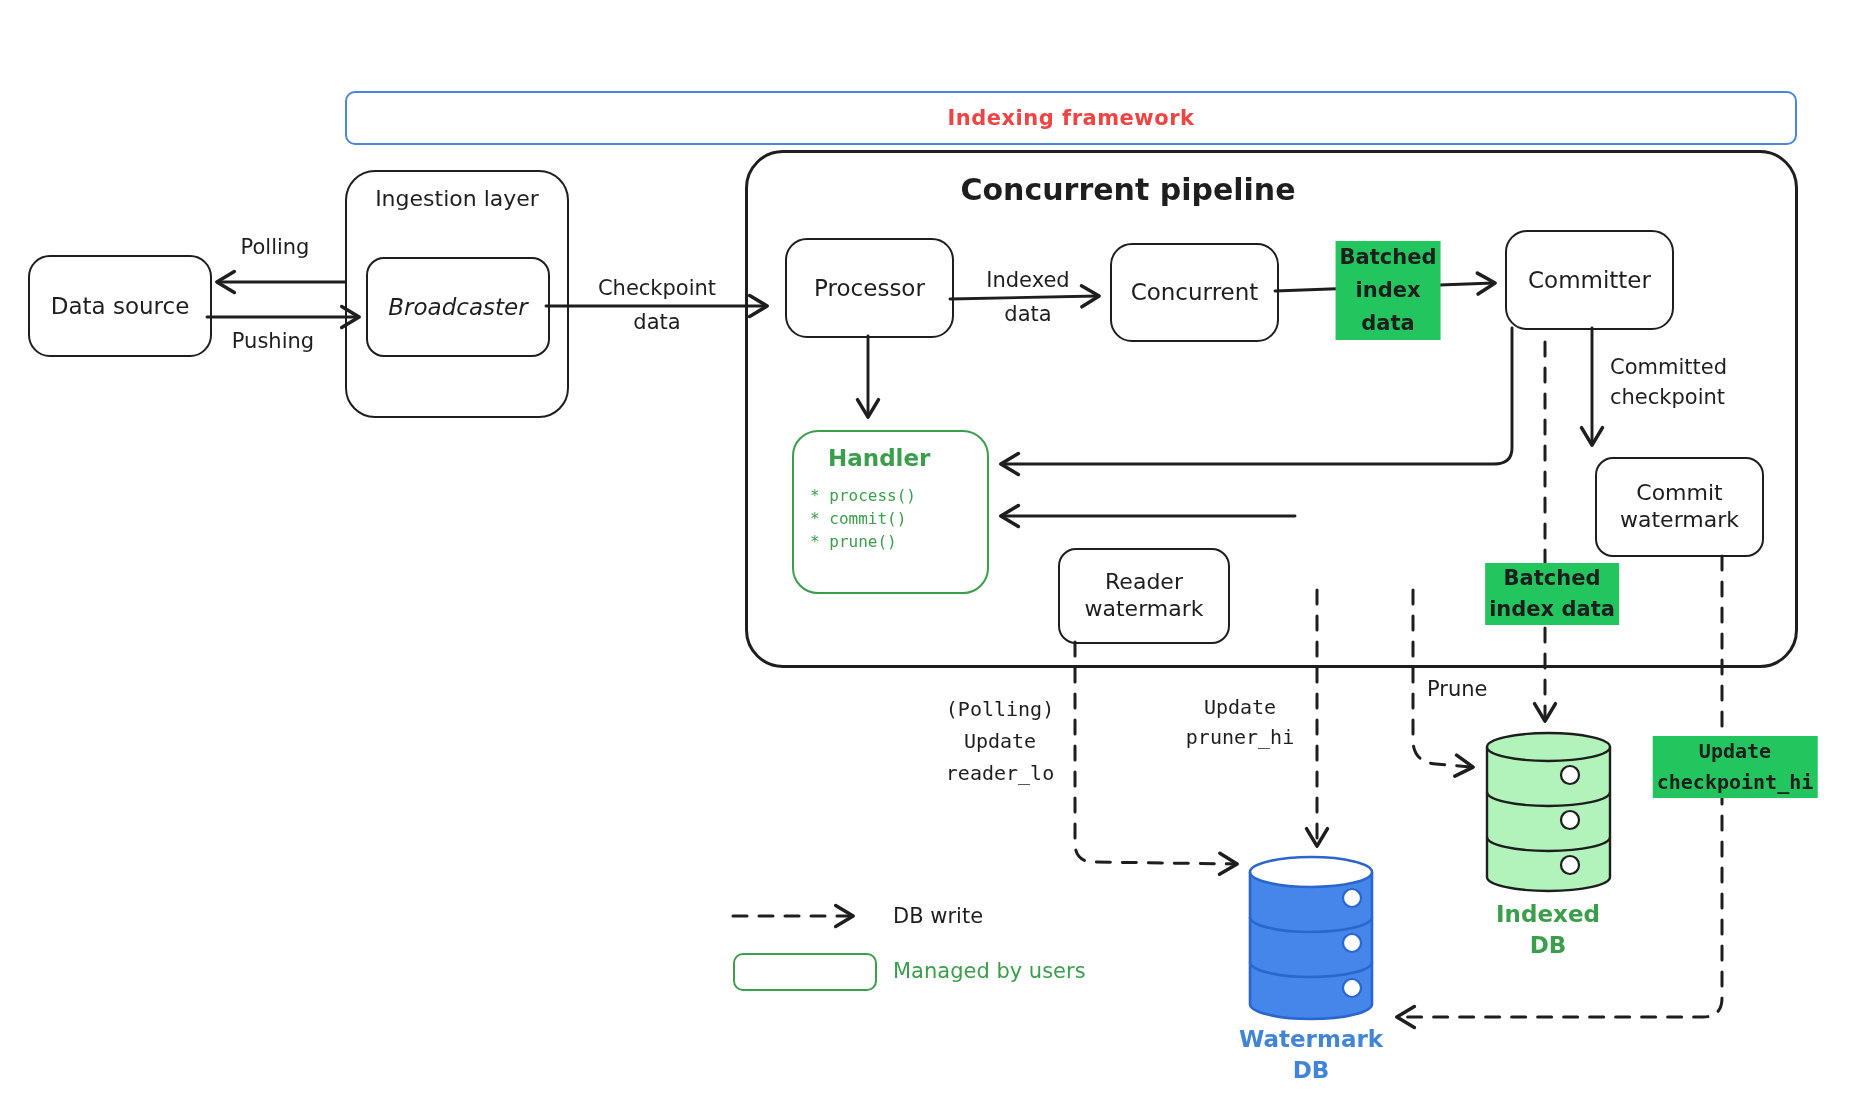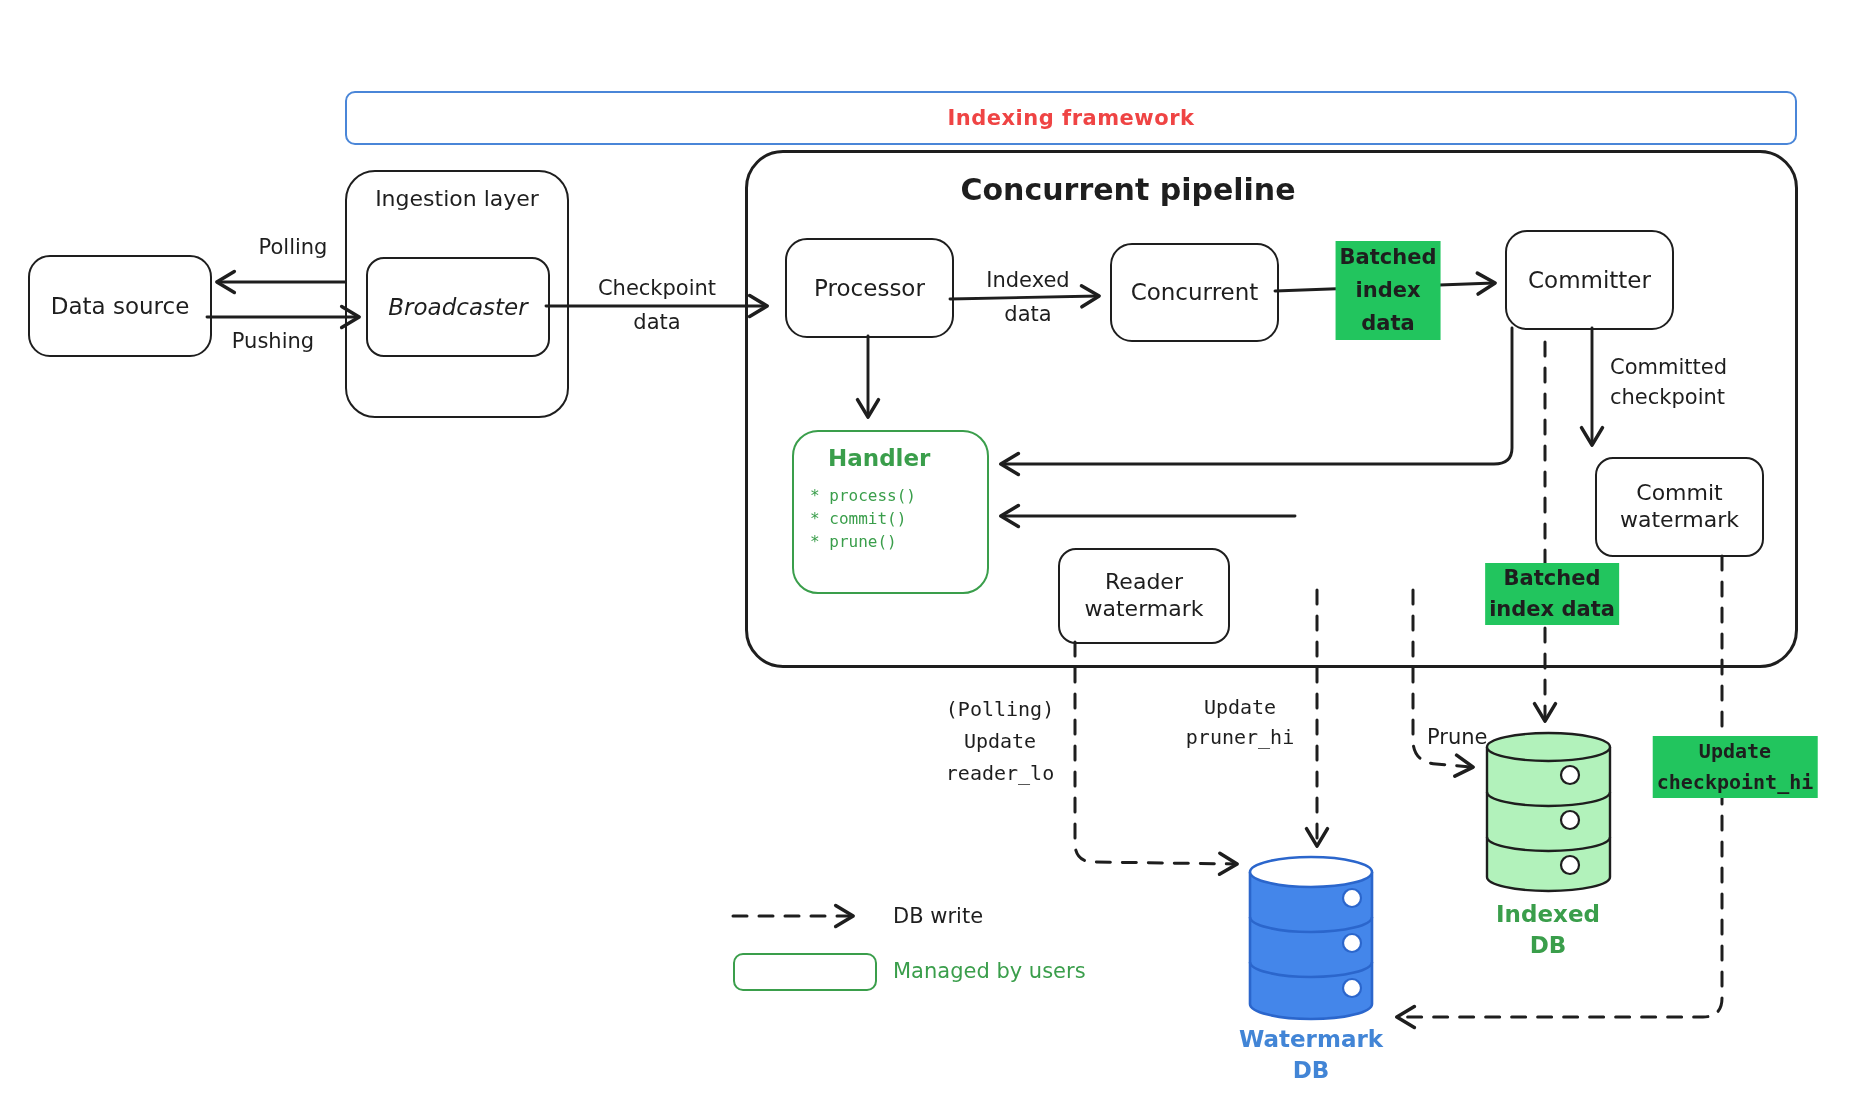--- a/index.html
+++ b/index.html
@@ -24,21 +24,21 @@
   #banner{
     position:absolute;left:345px;top:55px;width:1448px;height:50px;border:2.6px solid #4a86d8;
     border-radius:10px;display:flex;align-items:center;justify-content:center;
     font-size:21px;font-weight:600;color:#ef4444;letter-spacing:.5px;margin-top:36px;
   }
 
   
   #data-source{left:28px;top:255px;width:180px;height:98px;}
   #ingestion{left:345px;top:170px;width:220px;height:230px;align-items:flex-start;padding-top:14px;font-size:22px;}
   #broadcaster{left:366px;top:257px;width:180px;height:96px;border-radius:18px;font-style:italic;}
-  #lbl-polling{left:293px;top:232px;}
+  #lbl-polling{left:275px;top:232px;}
   #lbl-pushing{left:273px;top:326px;}
   #lbl-checkpoint{left:657px;top:271px;line-height:34px;}
 
   
   #pipeline{left:745px;top:150px;width:1047px;height:512px;border-width:3px;border-radius:38px;}
   #pipeline-title{left:1128px;top:168px;font-size:30px;font-weight:600;}
   #processor{left:785px;top:238px;width:165px;height:96px;}
   #collector{left:1110px;top:243px;width:165px;height:95px;}
   #committer{left:1505px;top:230px;width:165px;height:96px;}
   #lbl-indexed{left:1028px;top:263px;line-height:34px;}
@@ -50,21 +50,21 @@
   #handler-title{position:absolute;left:34px;top:12px;color:#3a9e4b;font-size:23px;font-weight:600;}
   #handler-methods{position:absolute;left:16px;top:52px;color:#3a9e4b;font-size:16px;line-height:23px;
                    font-family:"DejaVu Sans Mono","Liberation Mono",monospace;white-space:pre-line;}
 
   #pruner{left:1295px;top:490px;width:160px;height:95px;border-radius:18px;}
   #reader-watermark{left:1058px;top:548px;width:168px;height:92px;border-radius:18px;font-size:22px;}
   #commit-watermark{left:1595px;top:457px;width:165px;height:96px;border-radius:18px;font-size:22px;}
 
   
   #lbl-batched2{left:1552px;top:563px;line-height:31px;}
-  #lbl-prune{left:1427px;top:674px;margin-top:48px;}
+  #lbl-prune{left:1427px;top:674px;}
   #lbl-pruner-hi{left:1240px;top:692px;line-height:30px;}
   #lbl-reader-lo{left:1000px;top:693px;line-height:32px;}
   #lbl-checkpoint-hi{left:1735px;top:736px;line-height:31px;}
 
   
   #lbl-watermark-db{left:1311px;top:1024px;font-size:23px;font-weight:600;color:#4285d6;line-height:31px;}
   #lbl-indexed-db{left:1548px;top:899px;font-size:23px;font-weight:600;color:#3a9e4b;line-height:31px;}
 
   
   #legend-user-box{position:absolute;left:733px;top:953px;width:140px;height:34px;

